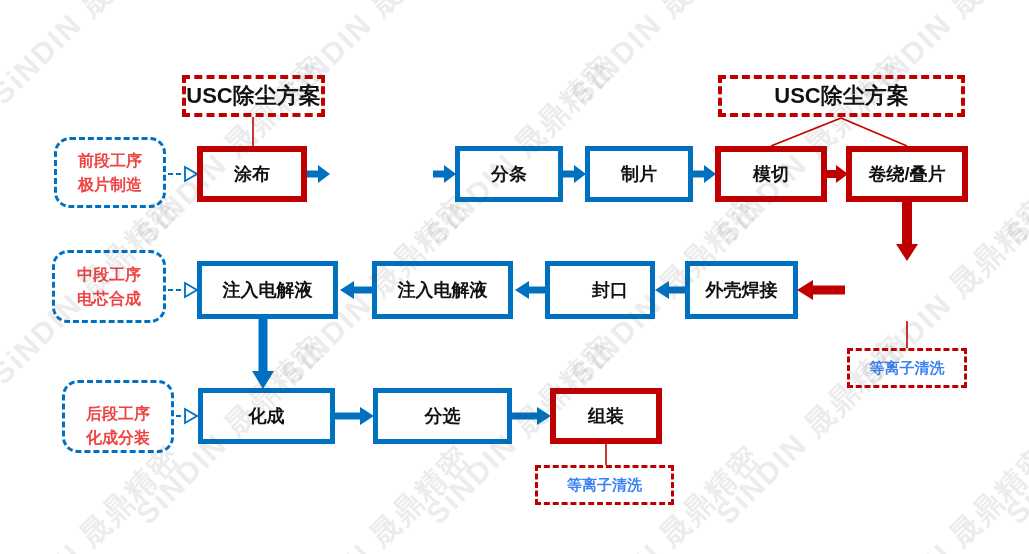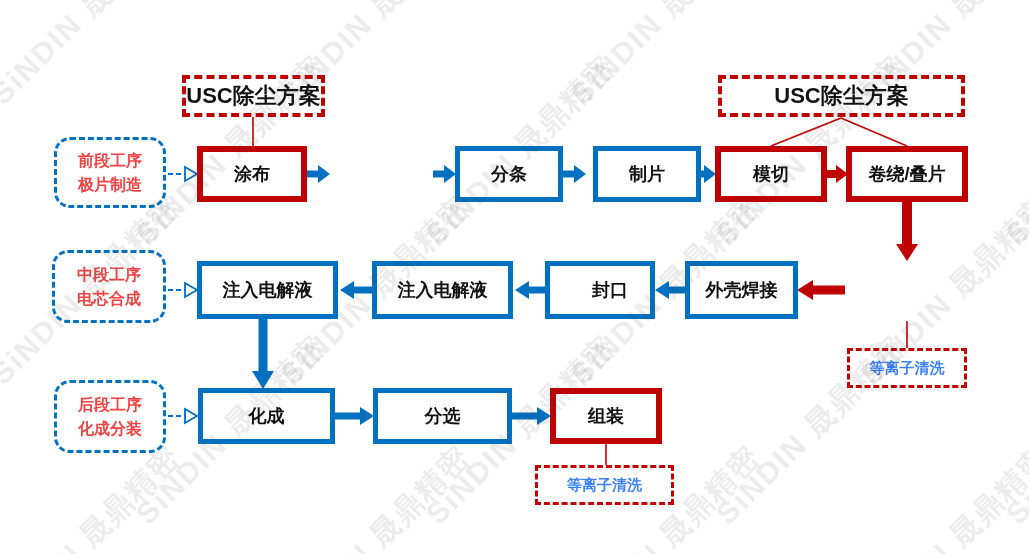--- a/index.html
+++ b/index.html
@@ -150,39 +150,39 @@
   </svg>
 
   <div class="stage" style="left:54px;top:137px;width:112px;height:71px;">
     <span>前段工序</span>
     <span>极片制造</span>
   </div>
   <div class="stage" style="left:52px;top:250px;width:114px;height:73px;">
     <span>中段工序</span>
     <span>电芯合成</span>
   </div>
-  <div class="stage" style="left:54px;top:380px;width:112px;height:73px;">
+  <div class="stage" style="left:62px;top:380px;width:112px;height:73px;justify-content:flex-end;">
     <span>后段工序</span>
     <span>化成分装</span>
   </div>
 
   <div class="usc" style="left:182px;top:75px;width:143px;height:42px;">
     <span>USC除尘方案</span>
   </div>
   <div class="usc" style="left:718px;top:75px;width:247px;height:42px;">
     <span>USC除尘方案</span>
   </div>
 
   <div class="pbox red" style="left:197px;top:146px;width:110px;height:56px;">
     <span>涂布</span>
   </div>
   <div class="pbox blue" style="left:455px;top:146px;width:108px;height:56px;">
     <span>分条</span>
   </div>
-  <div class="pbox blue" style="left:585px;top:146px;width:108px;height:56px;margin-left:8px;">
+  <div class="pbox blue" style="left:585px;top:146px;width:108px;height:56px;">
     <span>制片</span>
   </div>
   <div class="pbox red" style="left:715px;top:146px;width:112px;height:56px;">
     <span>模切</span>
   </div>
   <div class="pbox red" style="left:846px;top:146px;width:122px;height:56px;">
     <span>卷绕/叠片</span>
   </div>
 
   <div class="pbox blue" style="left:197px;top:261px;width:141px;height:58px;">

